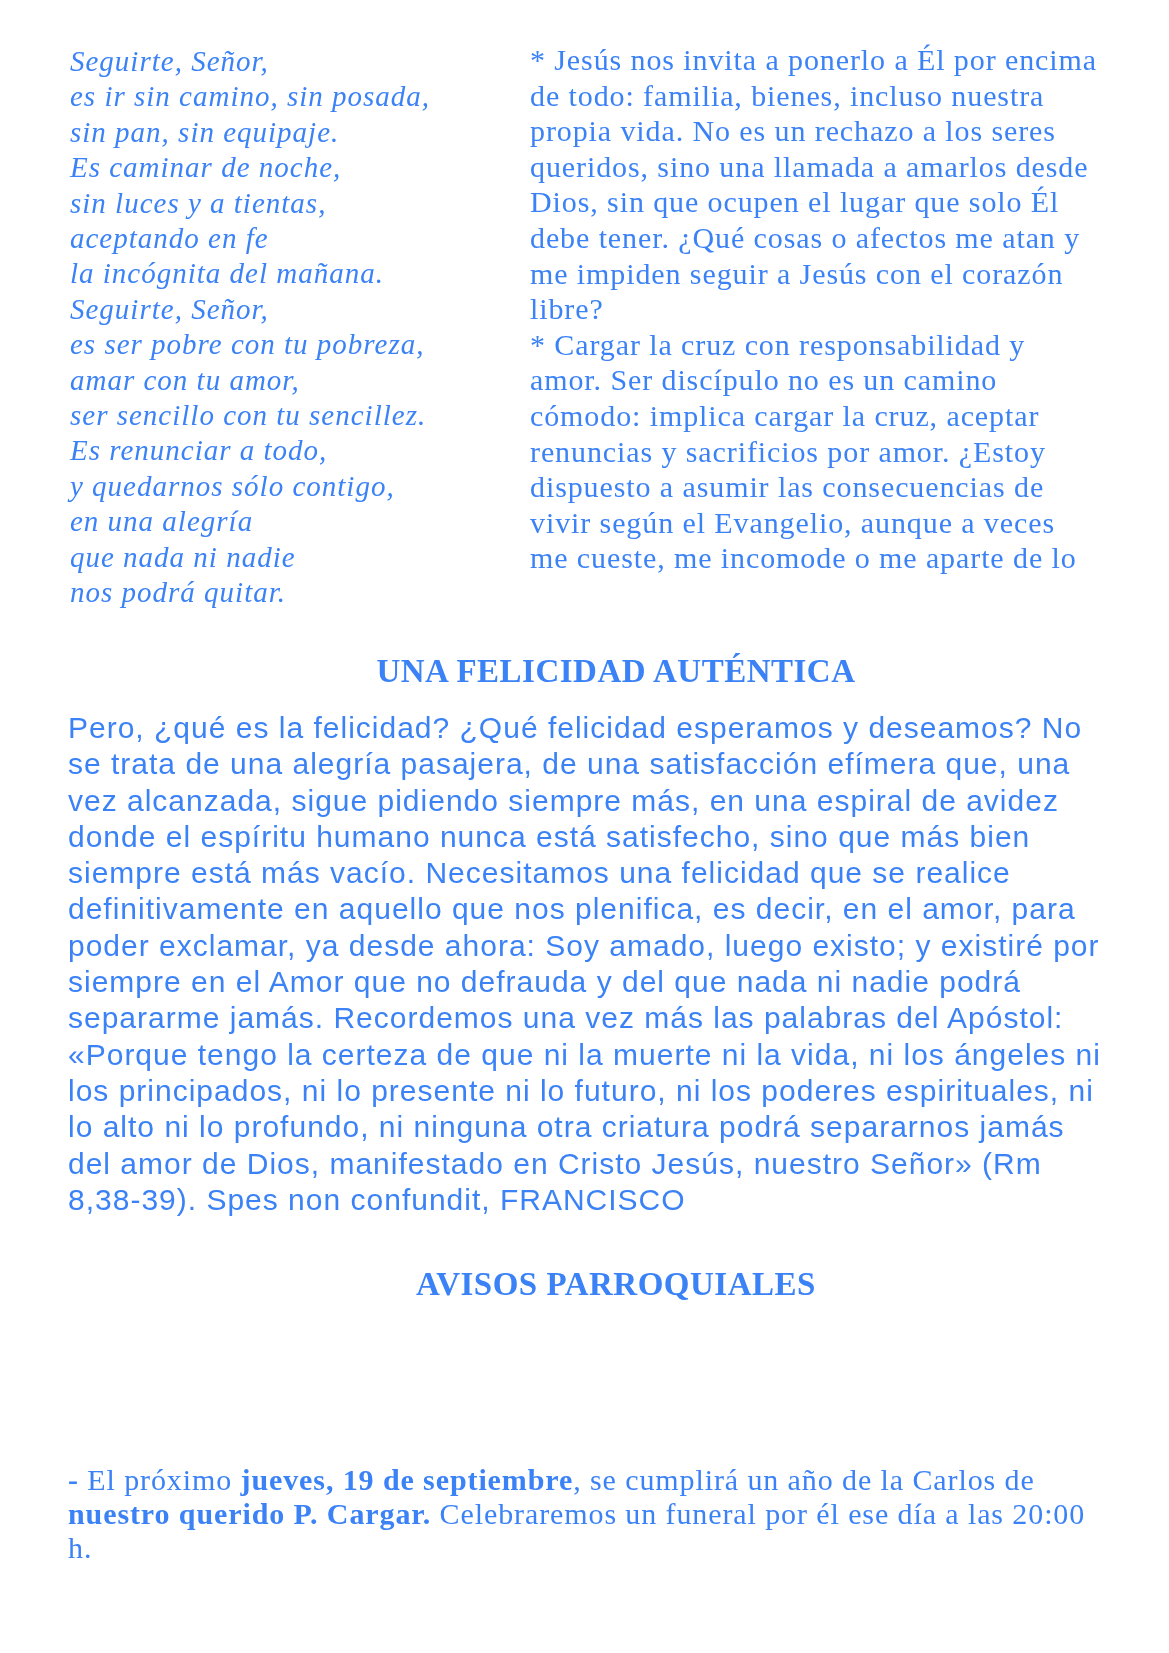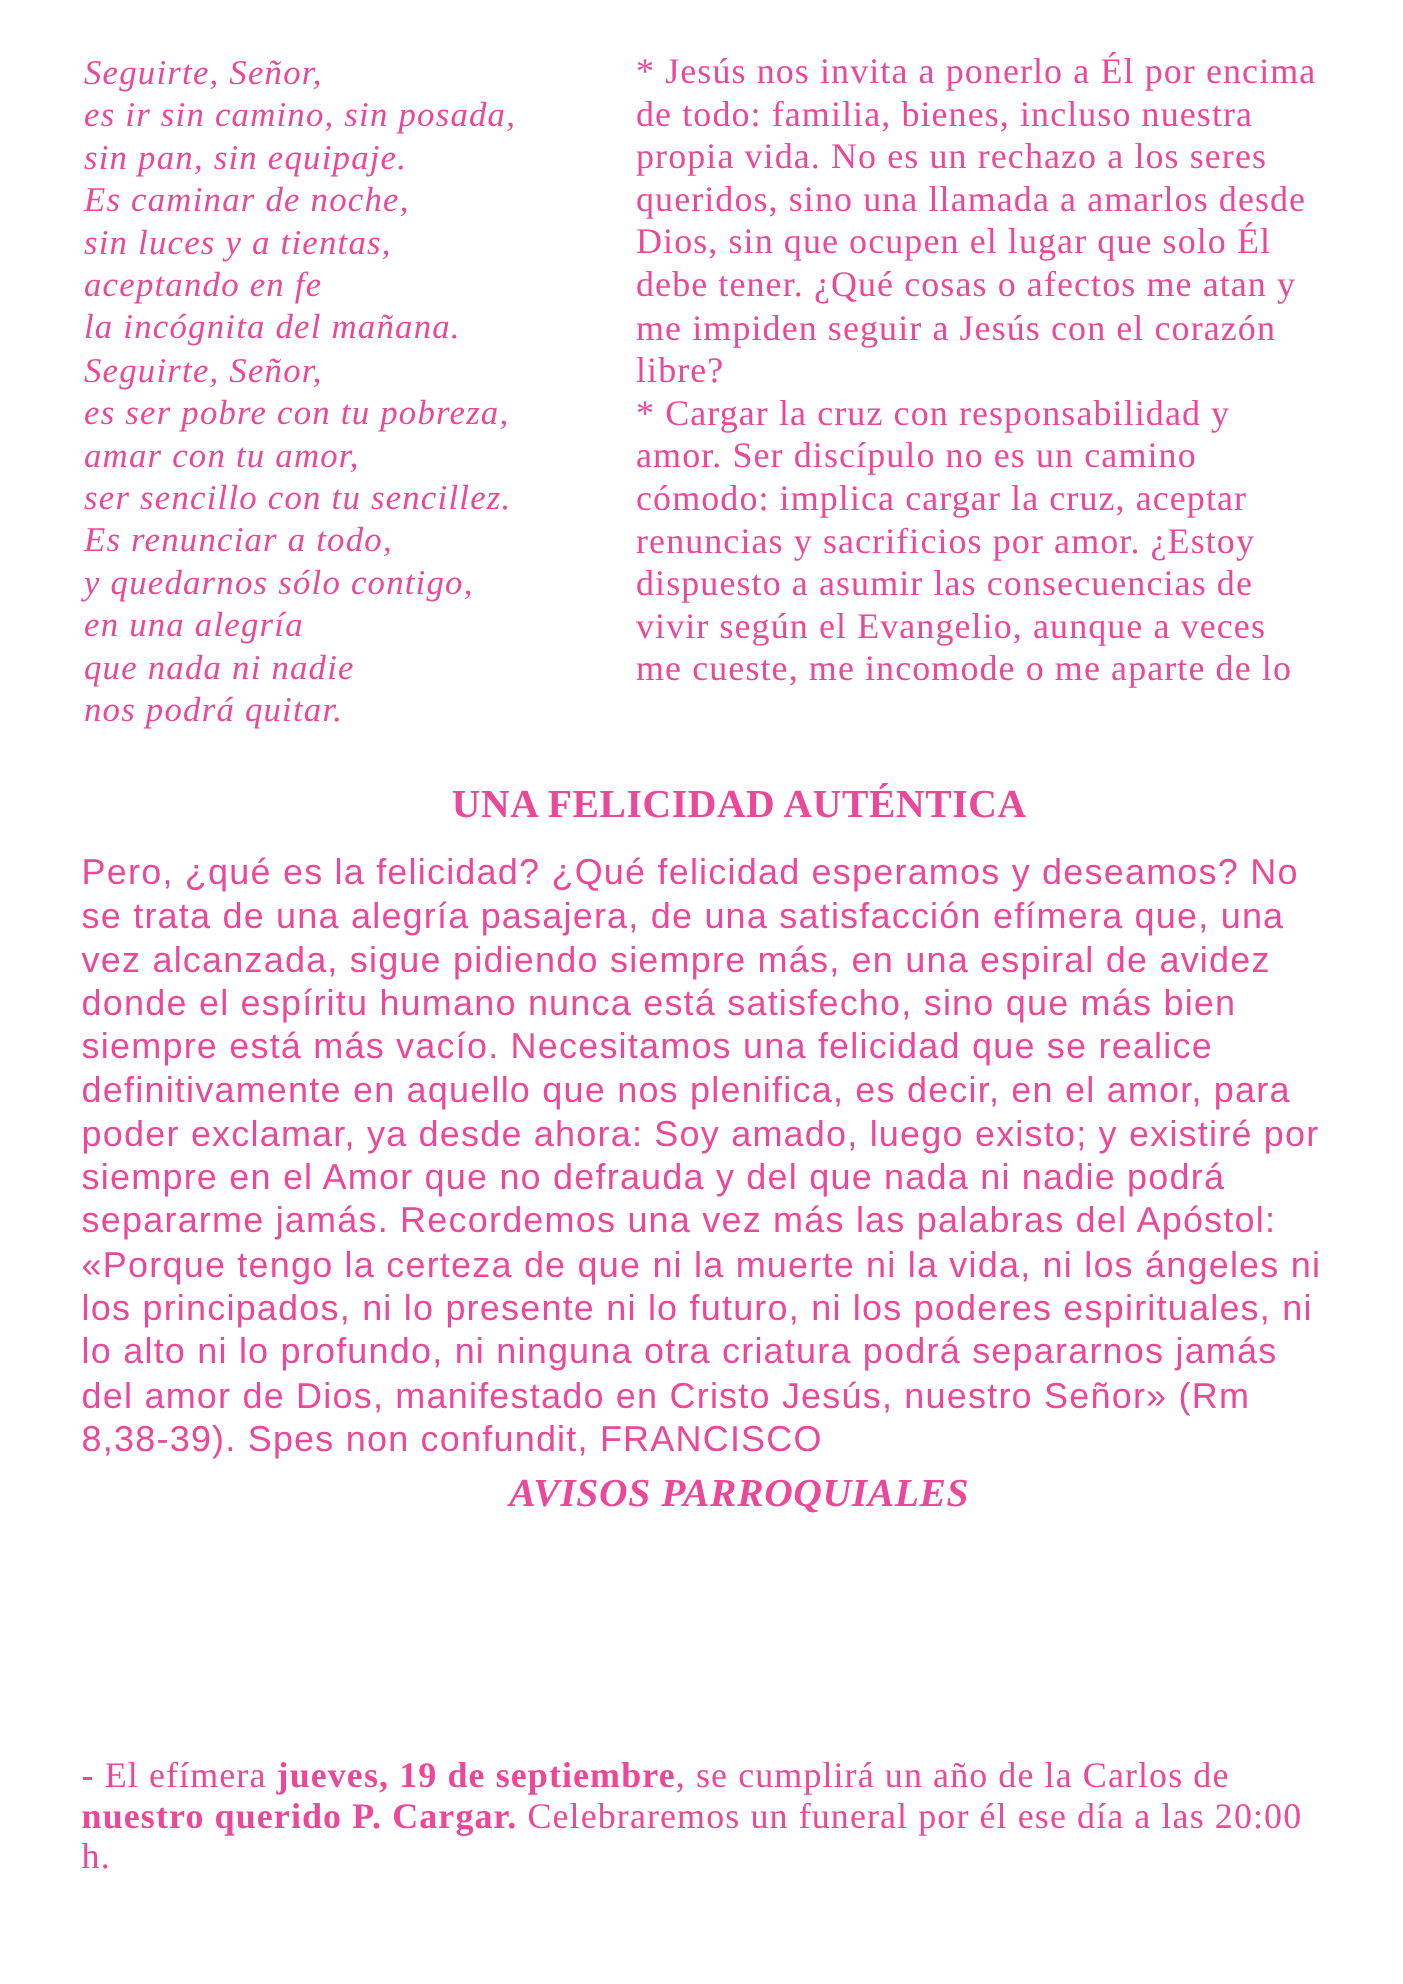--- a/index.html
+++ b/index.html
@@ -6,21 +6,21 @@
   body {
     width: 1169px; height: 1653px;
     background: #ffffff;
     font-family: "Liberation Serif", serif;
     color: #000000;
     position: relative;
     overflow: hidden;
   }
   .page {
     position: absolute; inset: 0;
-    background: #ffffff; color: #ec4899;
+    background: #ffffff; color: #3b82f6;
   }
   .poem {
     position: absolute; left: 70px; top: 44px; width: 470px;
     font: italic 29px/35.4px "Liberation Serif", serif;
     letter-spacing: 1px;
     white-space: pre;
   }
   .reflection {
     position: absolute; left: 530px; top: 42px; width: 605px;
     font: normal 30px/35.6px "Liberation Serif", serif;
@@ -28,21 +28,21 @@
     white-space: pre;
   }
   .heading {
     position: absolute; left: 68px; width: 1062px;
     text-align: center;
     font: bold 33px/40px "Liberation Serif", serif;
     letter-spacing: 0.5px;
     margin: 17px;
   }
   .h1pos { top: 634px; }
-  .h2pos { top: 1208px; font-style: italic; }
+  .h2pos { top: 1247px; }
   .mainpara {
     position: absolute; left: 68px; top: 710px; width: 1065px;
     font: normal 30px/36.3px "Liberation Sans", sans-serif;
     letter-spacing: 1px;
     white-space: pre;
   }
   .notice {
     position: absolute; left: 68px; width: 1070px;
     font: normal 30px/34px "Liberation Serif", serif;
     letter-spacing: 0.9px;
@@ -103,17 +103,17 @@
 separarme jamás. Recordemos una vez más las palabras del Apóstol:
 «Porque tengo la certeza de que ni la muerte ni la vida, ni los ángeles ni
 los principados, ni lo presente ni lo futuro, ni los poderes espirituales, ni
 lo alto ni lo profundo, ni ninguna otra criatura podrá separarnos jamás
 del amor de Dios, manifestado en Cristo Jesús, nuestro Señor» (Rm
 8,38-39). Spes non confundit, FRANCISCO</div>
 
   <h2 class="heading h2pos">AVISOS PARROQUIALES</h2>
 
 
-  <div class="notice n2pos"><span class="b">- </span><span>El efímera </span><span class="b">jueves, 19 de septiembre</span><span>, se cumplirá un año de la Carlos de
+  <div class="notice n2pos"><span class="b">- </span><span>El próximo </span><span class="b">jueves, 19 de septiembre</span><span>, se cumplirá un año de la Carlos de
 </span><span class="b">nuestro querido P. Cargar.</span><span> Celebraremos un funeral por él ese día a las 20:00
 h.</span></div>
 
 </div>
 
 </body></html>

